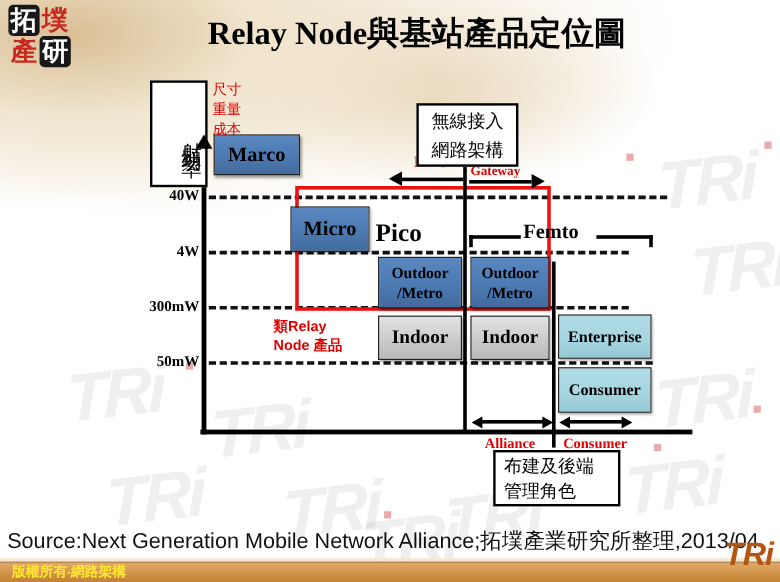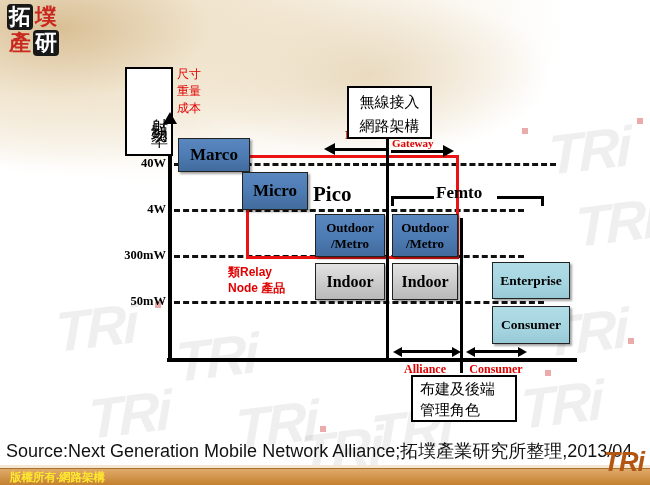--- a/index.html
+++ b/index.html
@@ -41,21 +41,21 @@
   
   .redrect { left:246px; top:155px; width:213px; height:104px; border:3px solid #ec1212; z-index:4; }
   .rednote { left:228px; top:264px; color:#e00000; font-weight:bold; font-size:12px; line-height:16px; white-space:pre-line; z-index:8; }
 
   
   .pbox { border:1px solid #222; box-shadow:1.5px 2px 2px rgba(0,0,0,0.35); z-index:5;
     display:flex; align-items:center; justify-content:center; text-align:center;
     font-family:"Liberation Serif", serif; font-weight:bold; color:#000; }
   .blue  { background:linear-gradient(180deg,#5b87bf 0%,#4c7ab2 55%,#426b9d 100%); }
   .gray  { background:linear-gradient(180deg,#e3e3e3 0%,#c9c9c9 60%,#b9b9b9 100%); }
-  .lblue { background:linear-gradient(180deg,#b0dce6 0%,#a5d5e0 60%,#97c9d6 100%);margin-left:27px; }
+  .lblue { background:linear-gradient(180deg,#b0dce6 0%,#a5d5e0 60%,#97c9d6 100%); }
   .pre { white-space:pre-line; }
 
   .seglabel { font-family:"Liberation Serif", serif; font-weight:bold; color:#000; z-index:6; }
 
   .bracket-l { left:391px; top:196px; width:43px; height:10px; border-top:3px solid #000; border-left:3px solid #000; z-index:6; }
   .bracket-r { left:497px; top:196px; width:47px; height:10px; border-top:3px solid #000; border-right:3px solid #000; z-index:6; }
 
   
   .netbox { left:347px; top:86px; width:85px; height:53px; background:#fff; border:2px solid #000; z-index:9;
     text-align:center; font-size:15px; line-height:24px; white-space:pre-line; color:#000; padding-top:2px; }
@@ -105,20 +105,21 @@
   <div class="wdot" style="left:155px; top:302px;"></div>
   <div class="wdot" style="left:628px; top:338px;"></div>
 
   <div class="abs seal">
     <div class="blk">拓</div>
     <div class="red">墣</div>
     <div class="red">產</div>
     <div class="blk">研</div>
   </div>
 
+  <div class="abs title">Relay Node與基站產品定位圖</div>
 
   <div class="abs ylabel-box">射頻功率</div>
   <div class="abs ynote">尺寸
 重量
 成本</div>
 
   <div class="abs yaxis"></div>
   <div class="abs arr-u" style="left:163px; top:112px;"></div>
   <div class="abs xaxis"></div>
 
@@ -143,21 +144,21 @@
 
   <div class="abs redtag" style="left:345px; top:127px; font-size:13px;">RNC</div>
   <div class="abs hline" style="left:333px; top:148px; width:53px;"></div>
   <div class="abs ah-l" style="left:324px; top:143px;"></div>
 
   <div class="abs redtag pre" style="left:392px; top:124px; font-size:11px; line-height:13px;">Femto
 Gateway</div>
   <div class="abs hline" style="left:391px; top:150px; width:52px;"></div>
   <div class="abs ah-r" style="left:443px; top:145px;"></div>
 
-  <div class="abs pbox blue" style="left:178px; top:138px; width:72px; height:34px; font-size:17px;">Marco</div>
+  <div class="abs pbox blue" style="left:178px; top:112px; width:72px; height:34px; font-size:17px;">Marco</div>
   <div class="abs pbox blue" style="left:242px; top:172px; width:66px; height:38px; font-size:17px;">Micro</div>
   <div class="abs seglabel" style="left:313px; top:182px; font-size:21px;">Pico</div>
   <div class="abs seglabel" style="left:436px; top:183px; font-size:17px;">Femto</div>
   <div class="abs bracket-l"></div>
   <div class="abs bracket-r"></div>
   <div class="abs pbox blue pre" style="left:315px; top:214px; width:70px; height:43px; font-size:13px; line-height:16px;">Outdoor
 /Metro</div>
   <div class="abs pbox blue pre" style="left:392px; top:214px; width:66px; height:43px; font-size:13px; line-height:16px;">Outdoor
 /Metro</div>
   <div class="abs pbox gray" style="left:315px; top:263px; width:70px; height:37px; font-size:16px;">Indoor</div>

